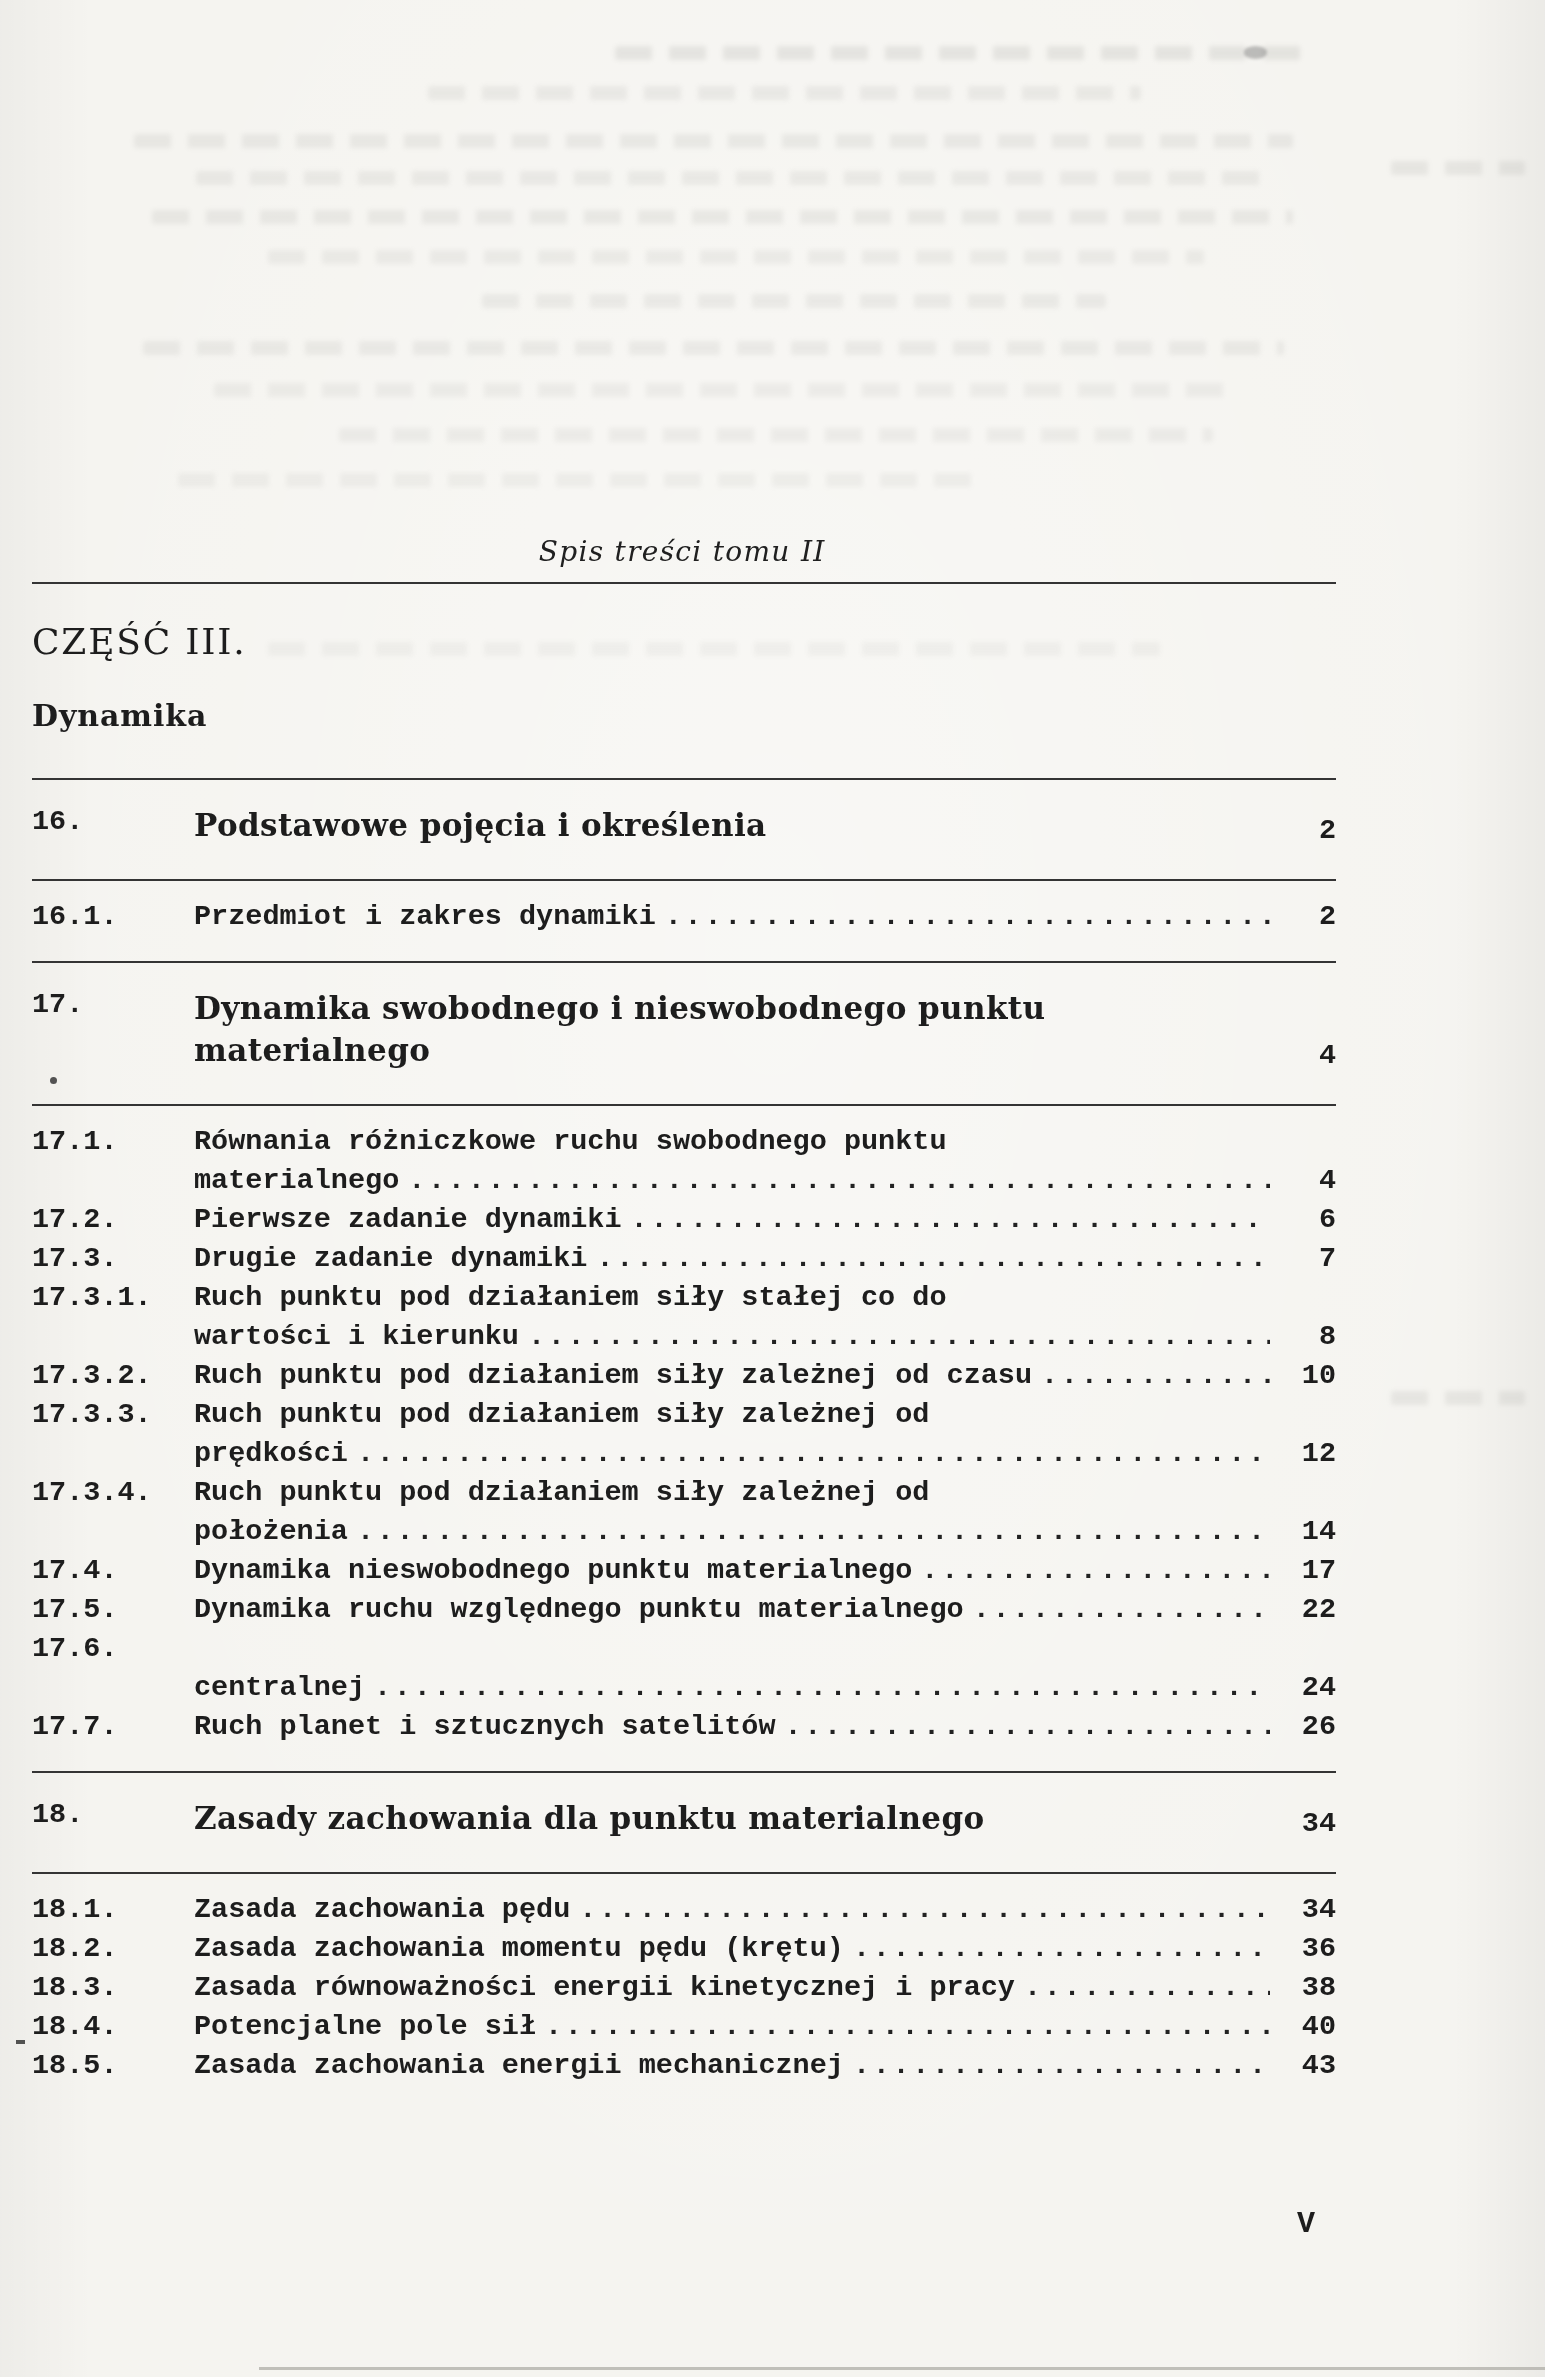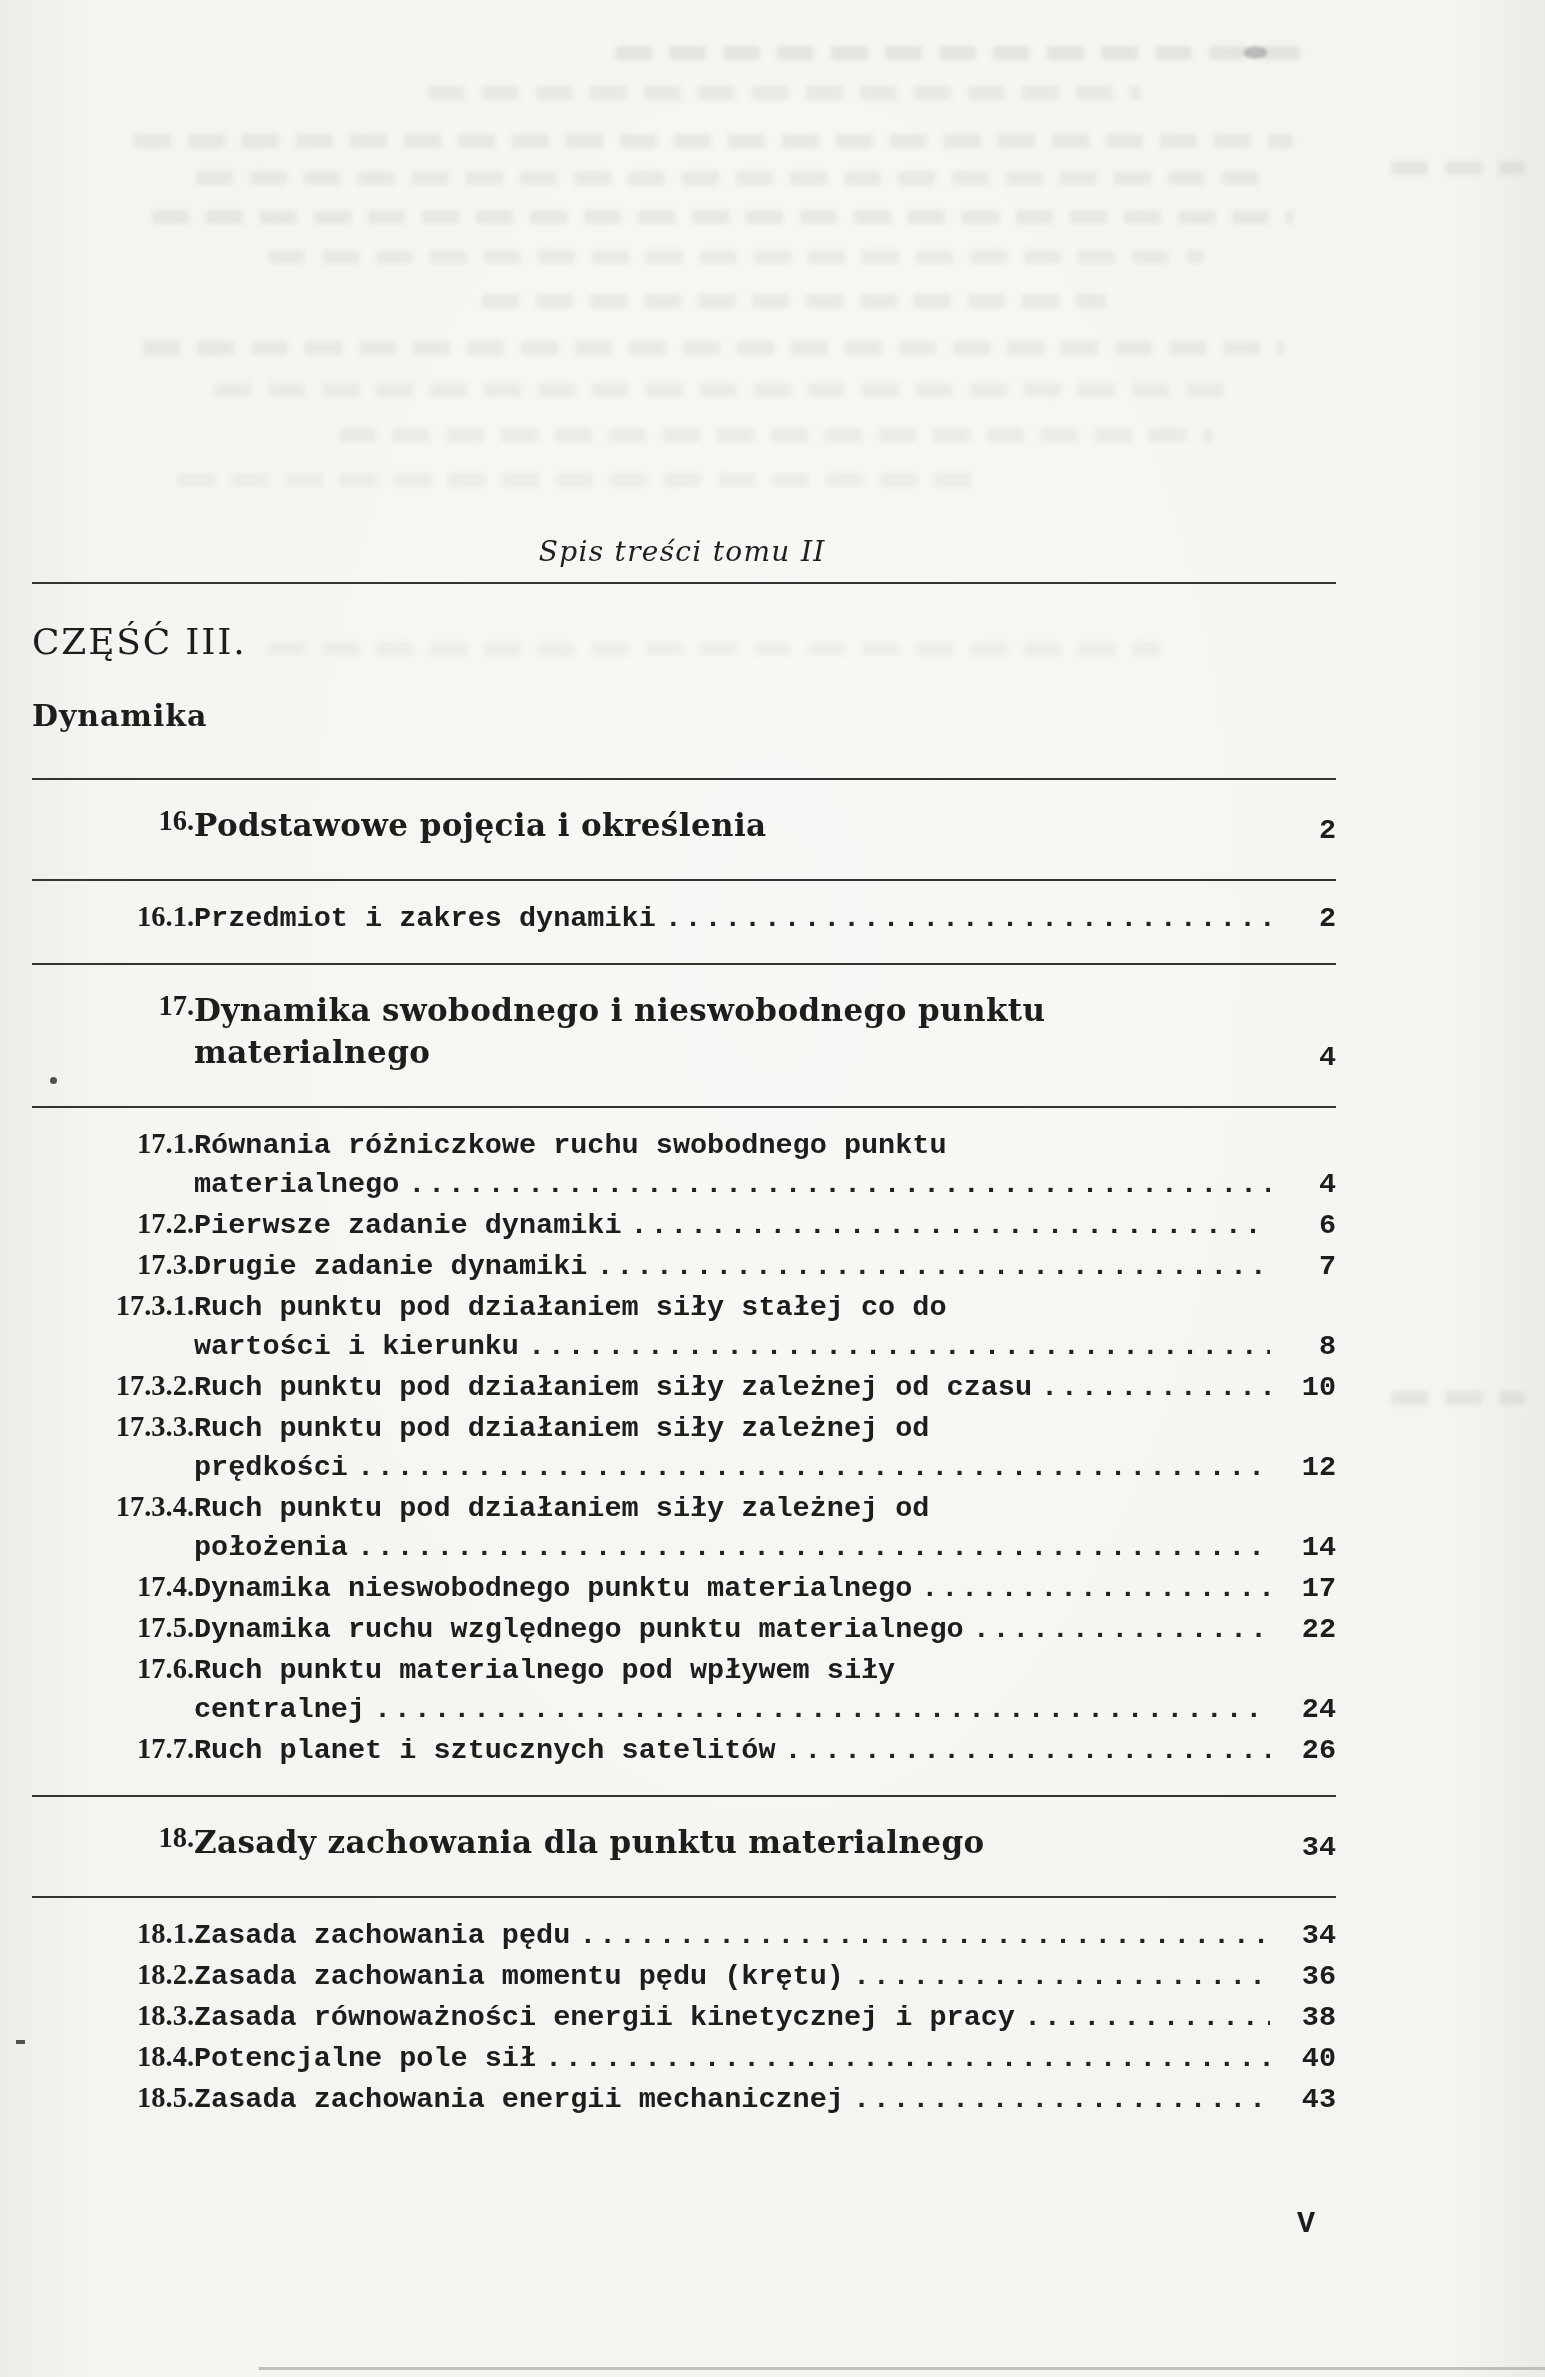--- a/index.html
+++ b/index.html
@@ -52,26 +52,25 @@
     margin-bottom:45px;
   }
 
   
   .chapter-row {
     display:flex;
     align-items:flex-end;
     padding:25px 0 32px 0;
   }
   .col-num {
-    font-family:Liberation Serif, serif;
+    font-family:Liberation Mono, monospace;
     font-weight:700;
     font-size:28.5px;
     width:162px;
     flex:none;
-    text-align:right;
   }
   .chapter-num { align-self:flex-start; }
   .chapter-title {
     flex:1;
     font-family:"DejaVu Serif", serif;
     font-weight:700;
     font-size:31px;
     line-height:1.35;
     letter-spacing:0.4px;
   }
@@ -285,21 +284,20 @@
             <div class="entry-line">
               <span class="col-num entry-num">17.5.</span>
               <span class="entry-text">Dynamika ruchu względnego punktu materialnego</span>
               <span class="dots"></span>
               <span class="entry-page">22</span>
             </div>
           </div>
           <div class="entry">
             <div class="entry-line">
               <span class="col-num entry-num">17.6.</span>
-              <span class="entry-text">Ruch punktu materialnego pod wpływem siły</span>
             </div>
             <div class="entry-line">
               <span class="col-num entry-num"></span>
               <span class="entry-text">centralnej</span>
               <span class="dots"></span>
               <span class="entry-page">24</span>
             </div>
           </div>
           <div class="entry">
             <div class="entry-line">

